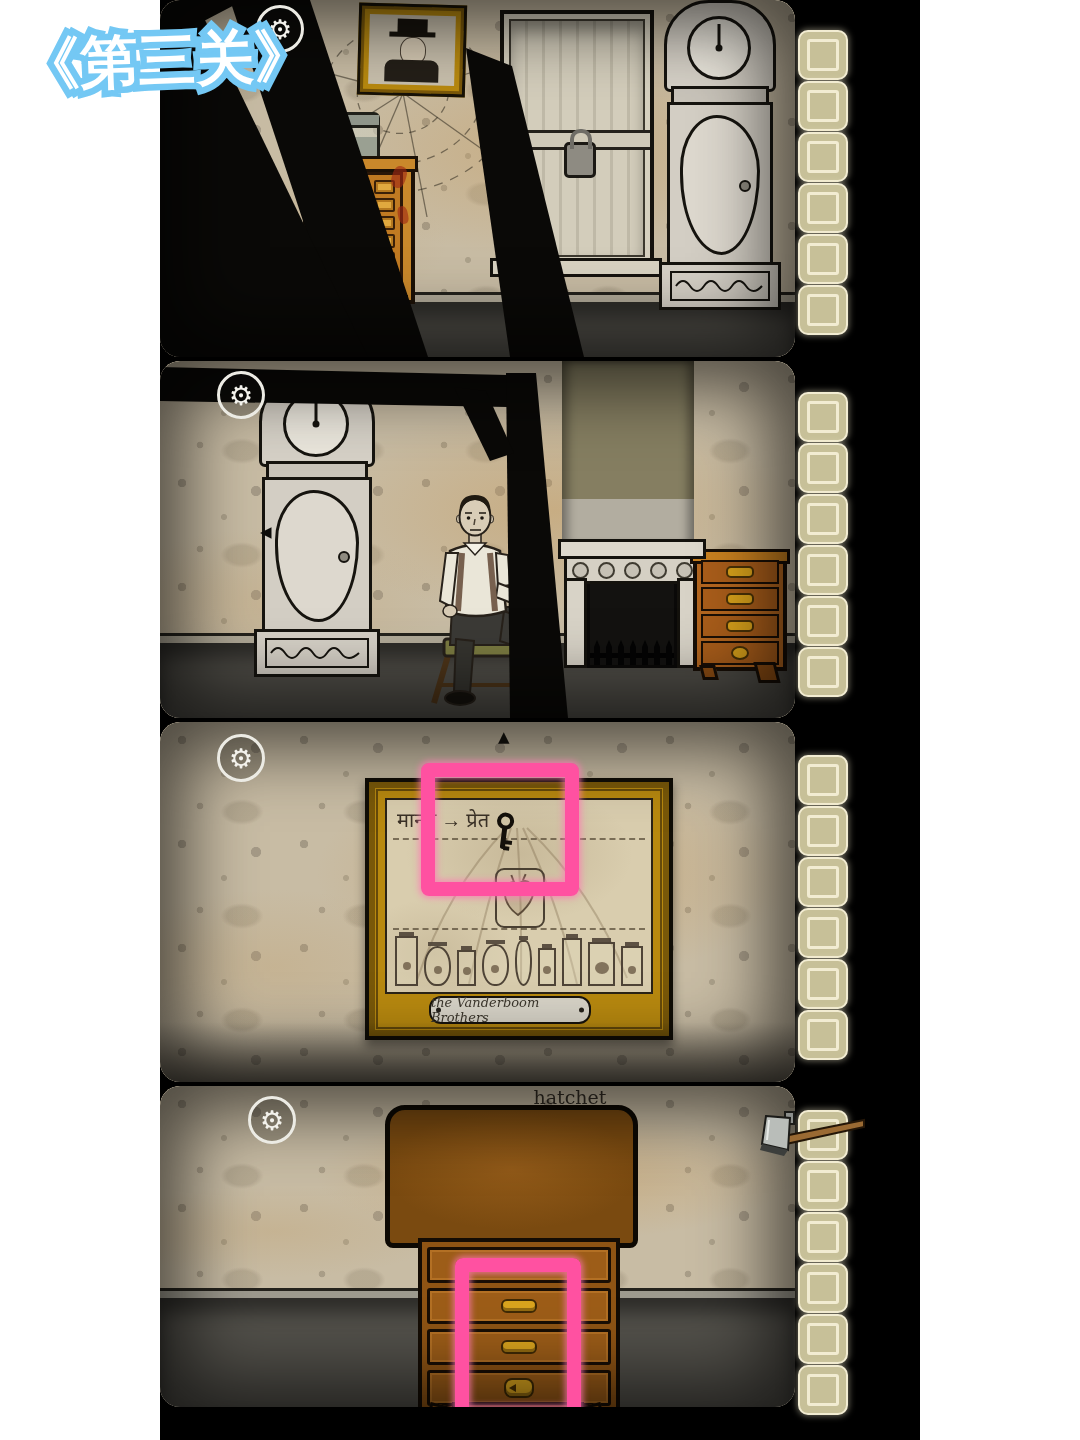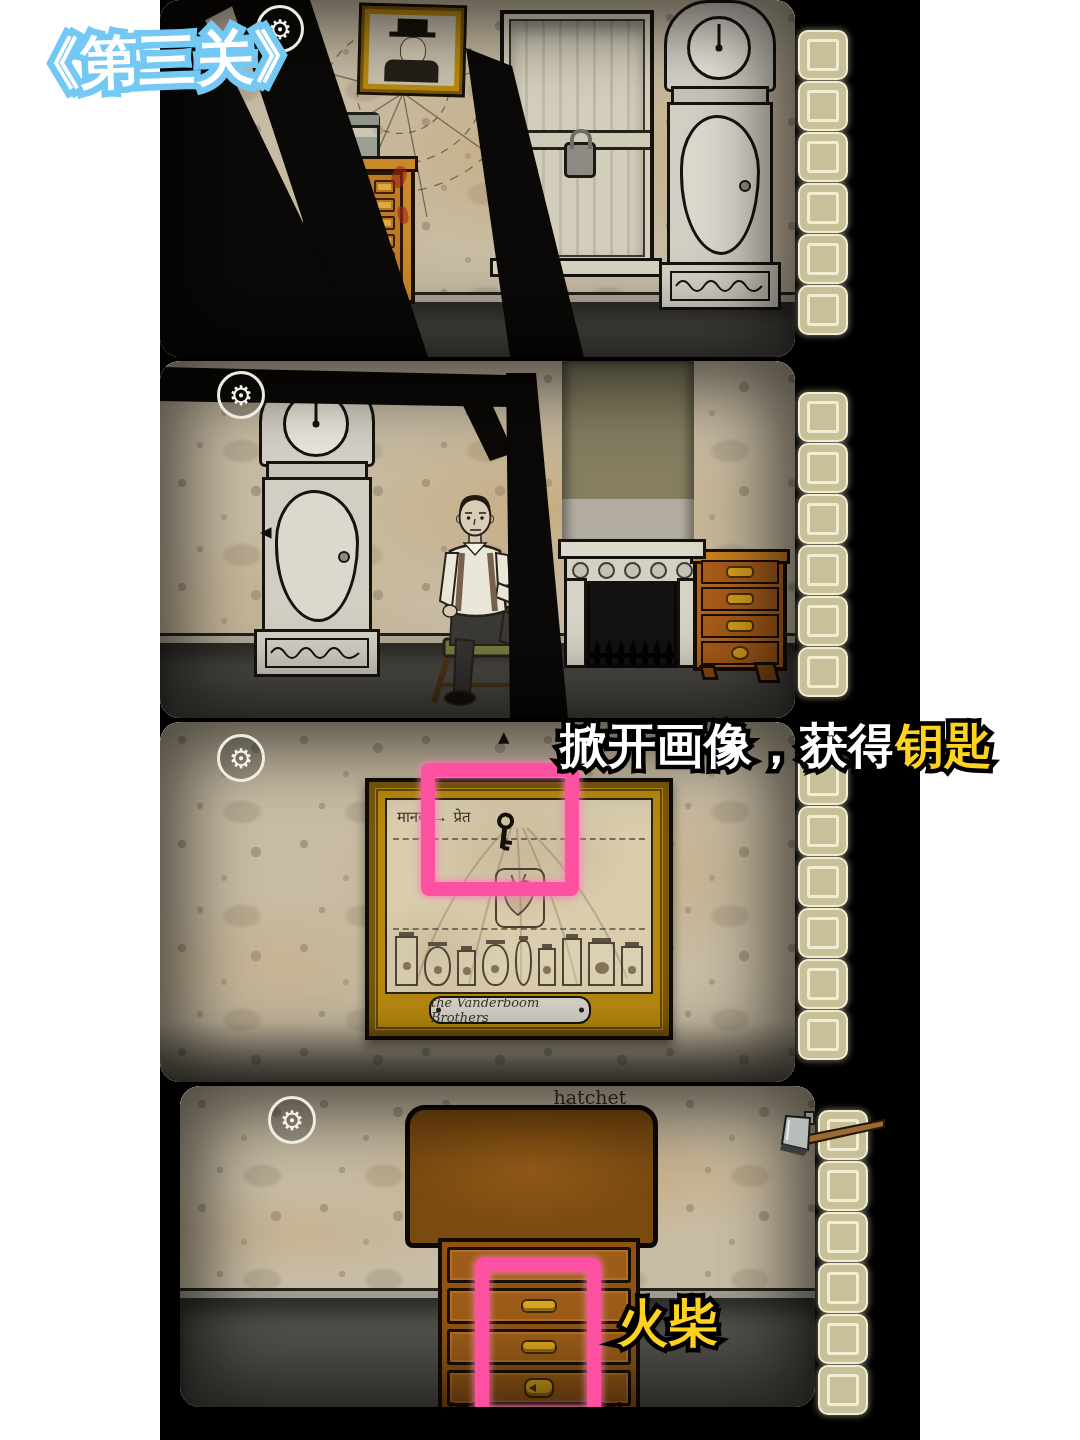--- a/index.html
+++ b/index.html
@@ -94,21 +94,21 @@
   .npill{position:absolute;left:50%;top:50%;transform:translate(-50%,-50%);width:24px;height:8px;background:#d9a21b;border:2px solid #4a3206;border-radius:5px;}
   .manwrap{position:absolute;left:240px;top:128px;width:150px;height:220px;z-index:6;}
   
   .gframe{position:absolute;left:205px;top:56px;width:300px;height:254px;background:#b8890f;border:4px solid #100d06;z-index:6;
       box-shadow:inset 0 0 0 6px rgba(70,48,6,.55), 0 6px 10px rgba(0,0,0,.45);}
   .gframe::before{content:"";position:absolute;inset:7px;border:2px solid rgba(46,32,6,.6);}
   .parch{position:absolute;left:16px;right:16px;top:16px;height:192px;background:#d9cdae;border:2px solid #2a2317;
      background-image:radial-gradient(ellipse 60% 50% at 50% 28%, rgba(120,95,60,.18), transparent 72%),
                       radial-gradient(ellipse 42% 40% at 18% 80%, rgba(120,95,60,.15), transparent 72%);}
   .dash{position:absolute;left:6px;right:6px;border-top:2px dashed rgba(90,78,58,.75);}
-  .caption{position:absolute;left:10px;top:6px;font-size:15px;color:#3a3126;font-family:Liberation Mono, monospace;}
+  .caption{position:absolute;left:10px;top:6px;font-size:20px;color:#3a3126;font-family:Liberation Serif, serif;}
   .heartcard{position:absolute;left:108px;top:68px;width:46px;height:56px;border:2px solid #4a4032;border-radius:9px;}
   .jrow{position:absolute;left:8px;right:8px;bottom:6px;height:52px;display:flex;align-items:flex-end;gap:6px;}
   .sj{position:relative;border:2.5px solid #4f4437;background:rgba(228,218,192,.28);}
   .sj::before{content:"";position:absolute;left:2px;right:2px;top:-6px;height:4px;background:rgba(79,68,55,.9);}
   .sj i{position:absolute;left:50%;top:60%;width:8px;height:8px;background:rgba(92,76,56,.7);border-radius:50%;transform:translate(-50%,-50%);}
   .plaque{position:absolute;left:60px;top:214px;width:158px;height:24px;background:#d8d4c8;border:2px solid #17130c;border-radius:12px;
       display:flex;align-items:center;justify-content:center;font-family:"DejaVu Serif","Liberation Serif",serif;
       font-style:italic;font-size:13px;color:#3b362c;}
   .plaque::before,.plaque::after{content:"";position:absolute;top:50%;width:5px;height:5px;background:#24201a;border-radius:50%;transform:translateY(-50%);}
   .plaque::before{left:5px;} .plaque::after{right:5px;}
@@ -478,21 +478,21 @@
           </div>
           <div class="slot" style="top: 237px;">
             <div class="slot-in"></div>
           </div>
           <div class="slot" style="top: 288px;">
             <div class="slot-in"></div>
           </div>
         </div>
     </div>
 
-    <div class="panel" style="top:1086px;height:321px;margin-left:20px;">
+    <div class="panel" style="top:1086px;height:321px;">
       <div class="room">
         <div class="paper" style="height:214px;"></div>
         <div class="tint" style="height:214px;"></div>
         <div class="skirt" style="top:202px;background:#9d9a8e;"></div>
         <div class="floor" style="top:212px;background:#52504a;"></div>
 
         <div class="itemlabel">hatchet</div>
 
         <div class="flap"></div>
         <div class="bunit">
@@ -548,21 +548,15 @@
           <polygon points="2,38 28,44 24,50 0,44" fill="#3c3e3c"></polygon>
           <line x1="9" y1="14" x2="7" y2="34" stroke="#e7eae7" stroke-width="2"></line>
         </svg>
       </div>
     </div>
 
   </div>
 
   <div class="badge"><span>《第三关》</span></div>
 
-  <div class="otx" style="left:560px;top:714px;font-size:48px;">
-    <span>掀开画像，获得</span><span class="ylw">钥匙</span>
-  </div>
-
-
-  <div class="otx ylw" style="left:618px;top:1290px;font-size:50px;">
-    <span>火柴</span>
-  </div>
+
+
 </div>
 
 </body></html>

